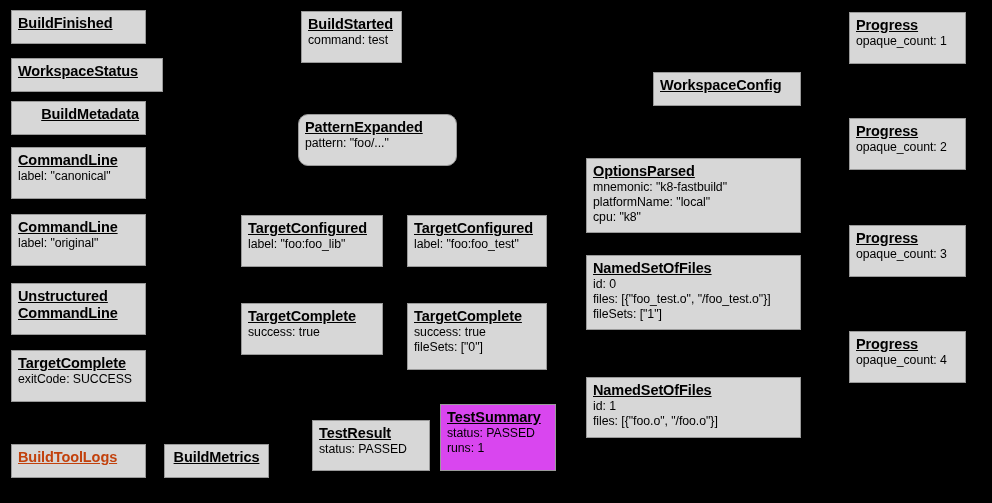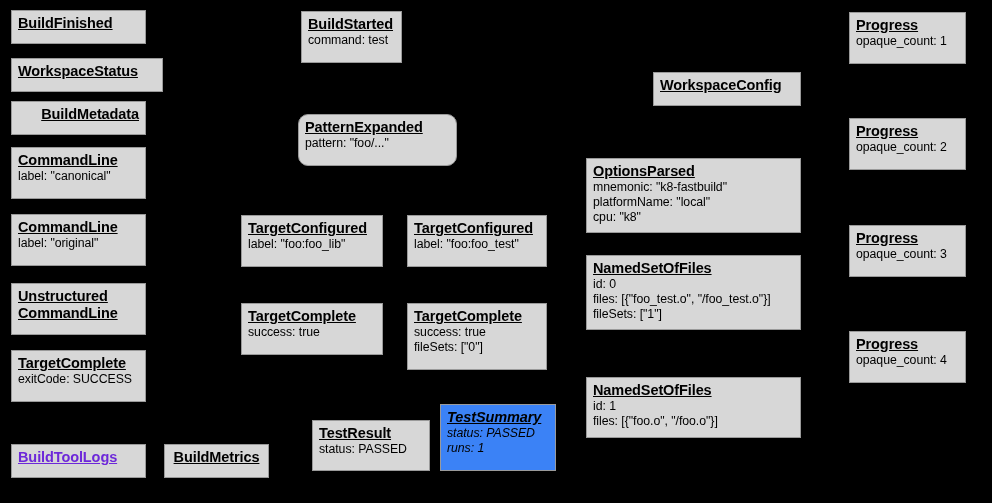--- a/index.html
+++ b/index.html
@@ -62,21 +62,21 @@
       <div class="node-field">label: "original"</div>
     </div>
     <div class="node" style="left: 11px; top: 283px; width: 135px; height: 52px; background: rgb(215, 215, 215); border-color: rgb(154, 154, 154); color: rgb(0, 0, 0);">
       <div class="node-title">Unstructured
 CommandLine</div>
     </div>
     <div class="node" style="left: 11px; top: 350px; width: 135px; height: 52px; background: rgb(215, 215, 215); border-color: rgb(154, 154, 154); color: rgb(0, 0, 0);">
       <div class="node-title">TargetComplete</div>
       <div class="node-field">exitCode: SUCCESS</div>
     </div>
-    <div class="node" style="left: 11px; top: 444px; width: 135px; height: 34px; background: rgb(215, 215, 215); border-color: rgb(154, 154, 154); color: #6d28d9;">
+    <div class="node" style="left: 11px; top: 444px; width: 135px; height: 34px; background: rgb(215, 215, 215); border-color: rgb(154, 154, 154); color: #c2410c;">
       <div class="node-title">BuildToolLogs</div>
     </div>
     <div class="node" style="left: 164px; top: 444px; width: 105px; height: 34px; background: rgb(215, 215, 215); border-color: rgb(154, 154, 154); color: rgb(0, 0, 0); text-align: center;">
       <div class="node-title">BuildMetrics</div>
     </div>
     <div class="node" style="left: 301px; top: 11px; width: 101px; height: 52px; background: rgb(215, 215, 215); border-color: rgb(154, 154, 154); color: rgb(0, 0, 0);">
       <div class="node-title">BuildStarted</div>
       <div class="node-field">command: test</div>
     </div>
     <div class="node" style="left: 298px; top: 114px; width: 159px; height: 52px; background: rgb(215, 215, 215); border-color: rgb(154, 154, 154); color: rgb(0, 0, 0); border-radius: 10px;">
@@ -97,21 +97,21 @@
     </div>
     <div class="node" style="left: 407px; top: 303px; width: 140px; height: 67px; background: rgb(215, 215, 215); border-color: rgb(154, 154, 154); color: rgb(0, 0, 0);">
       <div class="node-title">TargetComplete</div>
       <div class="node-field">success: true</div>
       <div class="node-field">fileSets: ["0"]</div>
     </div>
     <div class="node" style="left: 312px; top: 420px; width: 118px; height: 51px; background: rgb(215, 215, 215); border-color: rgb(154, 154, 154); color: rgb(0, 0, 0);">
       <div class="node-title">TestResult</div>
       <div class="node-field">status: PASSED</div>
     </div>
-    <div class="node" style="left: 440px; top: 404px; width: 116px; height: 67px; background: #3b82f6; border-color: rgb(154, 154, 154); color: rgb(0, 0, 0); font-style: italic;">
+    <div class="node" style="left: 440px; top: 404px; width: 116px; height: 67px; background: #d946ef; border-color: rgb(154, 154, 154); color: rgb(0, 0, 0);">
       <div class="node-title">TestSummary</div>
       <div class="node-field">status: PASSED</div>
       <div class="node-field">runs: 1</div>
     </div>
     <div class="node" style="left: 653px; top: 72px; width: 148px; height: 34px; background: rgb(215, 215, 215); border-color: rgb(154, 154, 154); color: rgb(0, 0, 0);">
       <div class="node-title">WorkspaceConfig</div>
     </div>
     <div class="node" style="left: 586px; top: 158px; width: 215px; height: 75px; background: rgb(215, 215, 215); border-color: rgb(154, 154, 154); color: rgb(0, 0, 0);">
       <div class="node-title">OptionsParsed</div>
       <div class="node-field">mnemonic: "k8-fastbuild"</div>

